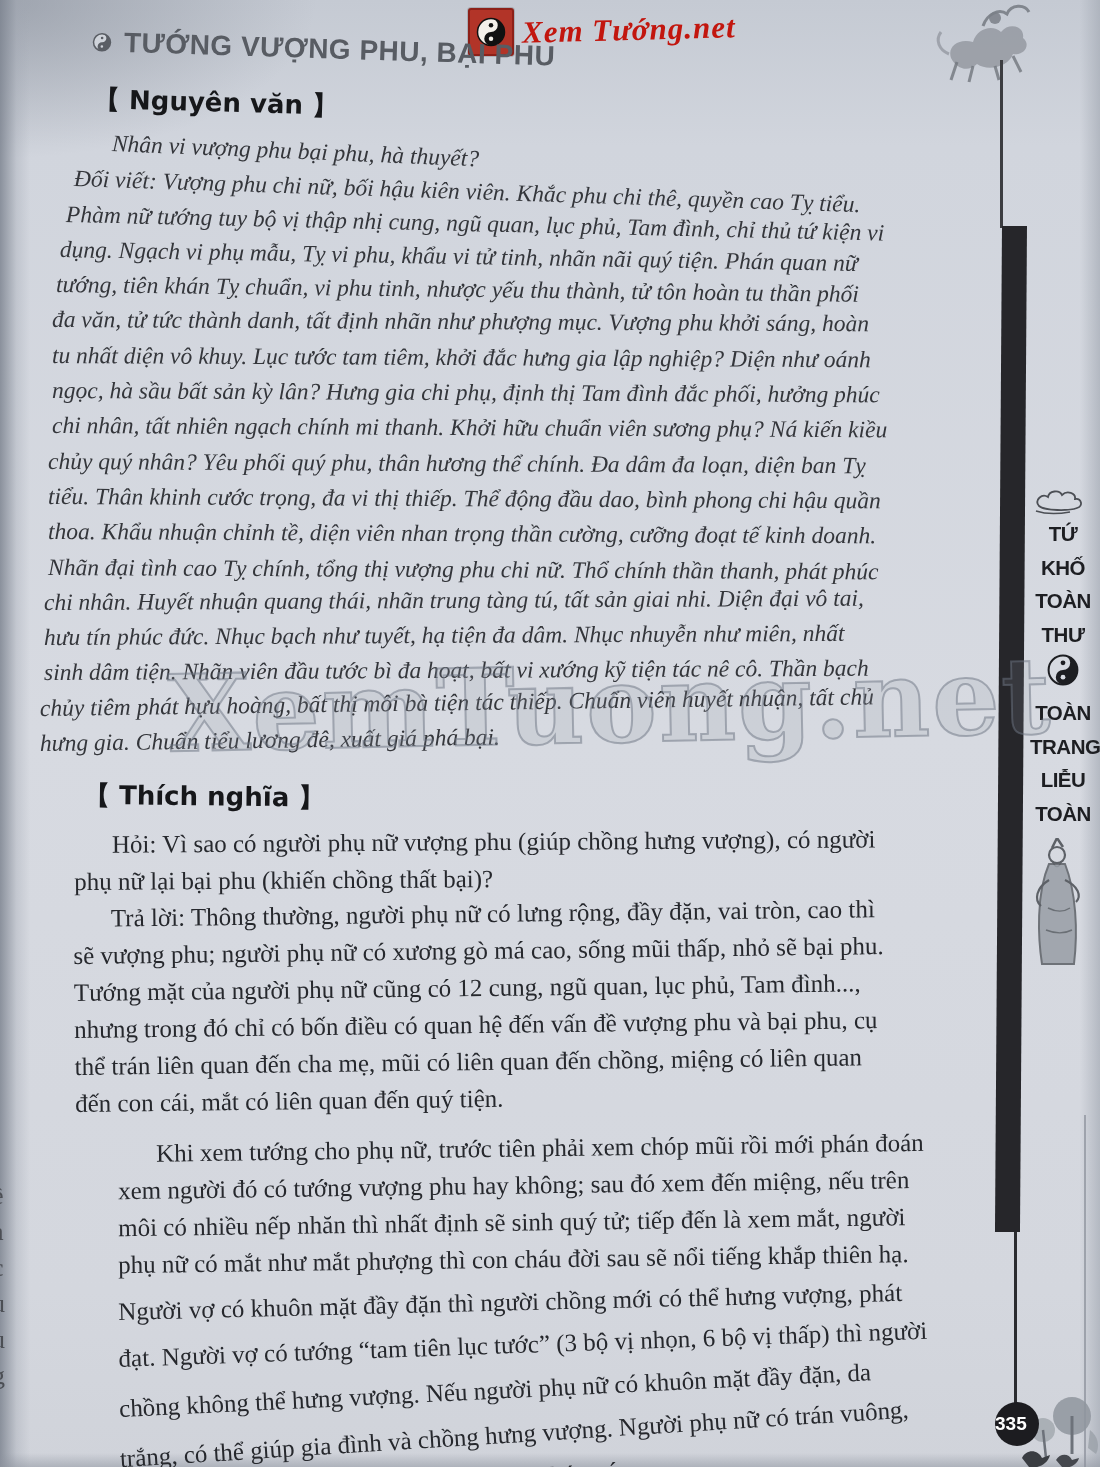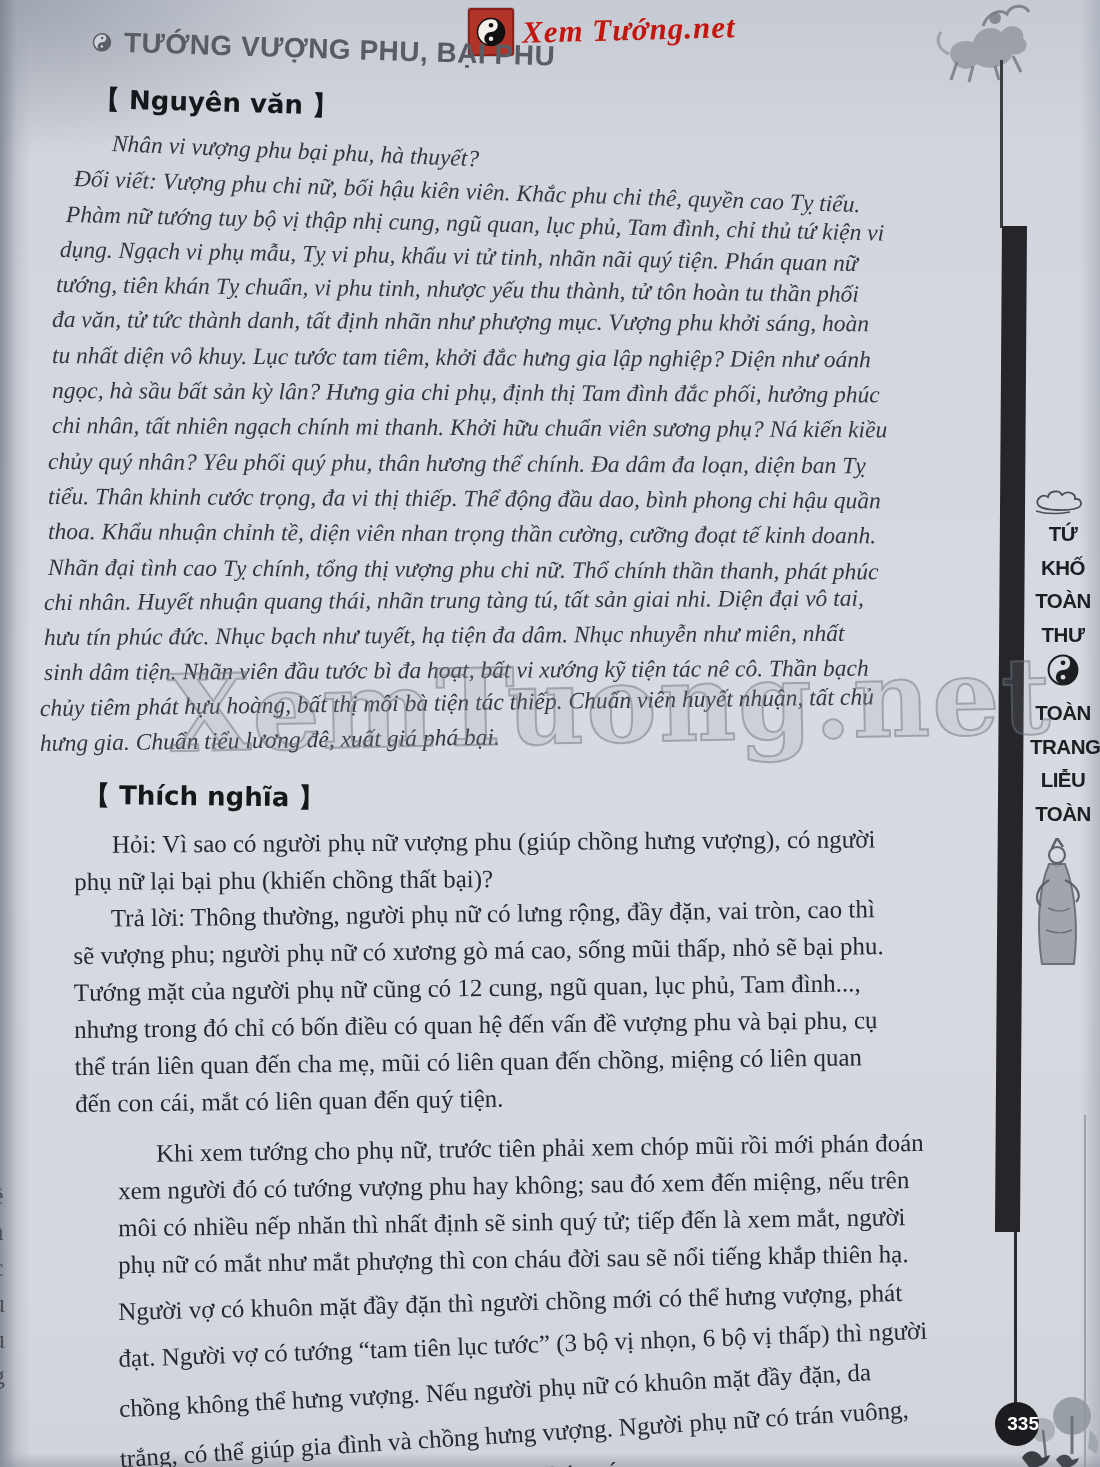--- a/index.html
+++ b/index.html
@@ -92,21 +92,21 @@
   .words1{top:517px;}
   .words2{top:696px;}
   .sb-yinyang{top:652px;height:36px;display:flex;align-items:center;justify-content:center;left:1030px;position:absolute;width:66px;}
   .cloud{top:486px;left:1031px;position:absolute;width:62px;height:30px;}
   .sage{position:absolute;left:1026px;top:838px;width:62px;height:132px;}
   .horse{position:absolute;left:933px;top:0px;width:110px;height:84px;}
   .lotus{position:absolute;left:1016px;top:1396px;width:86px;height:71px;z-index:3;}
 
   
   .page-num{position:absolute;left:995px;top:1402px;width:44px;height:44px;border-radius:50%;
-    background:#1c1c20;color:#fff;display:flex;align-items:center;justify-content:flex-end;
+    background:#1c1c20;color:#fff;display:flex;align-items:center;justify-content:flex-start;
     font-family:"Liberation Sans",sans-serif;font-weight:bold;font-size:19px;z-index:6;}
 </style>
 </head>
 <body>
 
 <div class="page">
 
   <div class="corner-shade"></div>
   <div class="spine-shadow"></div>
   <div class="right-shade"></div>

